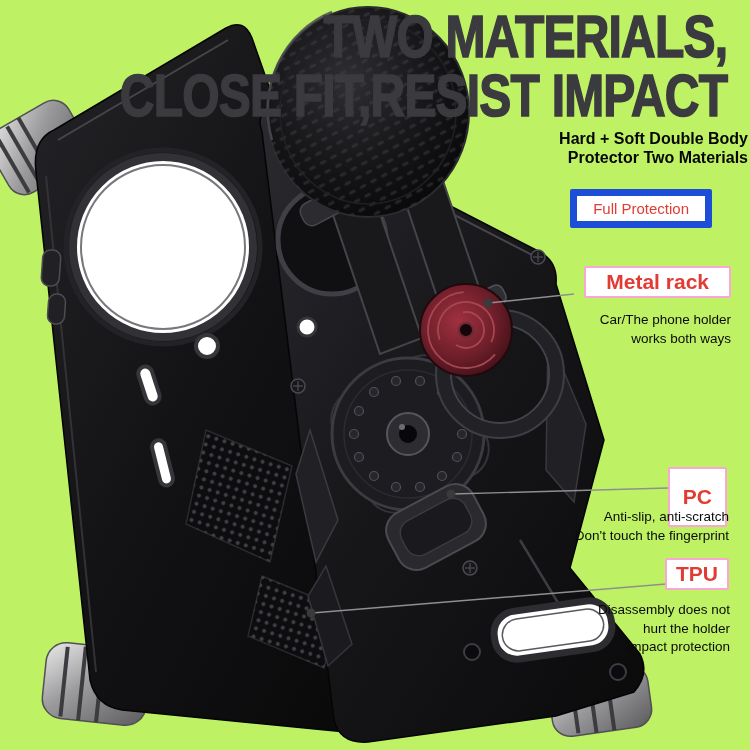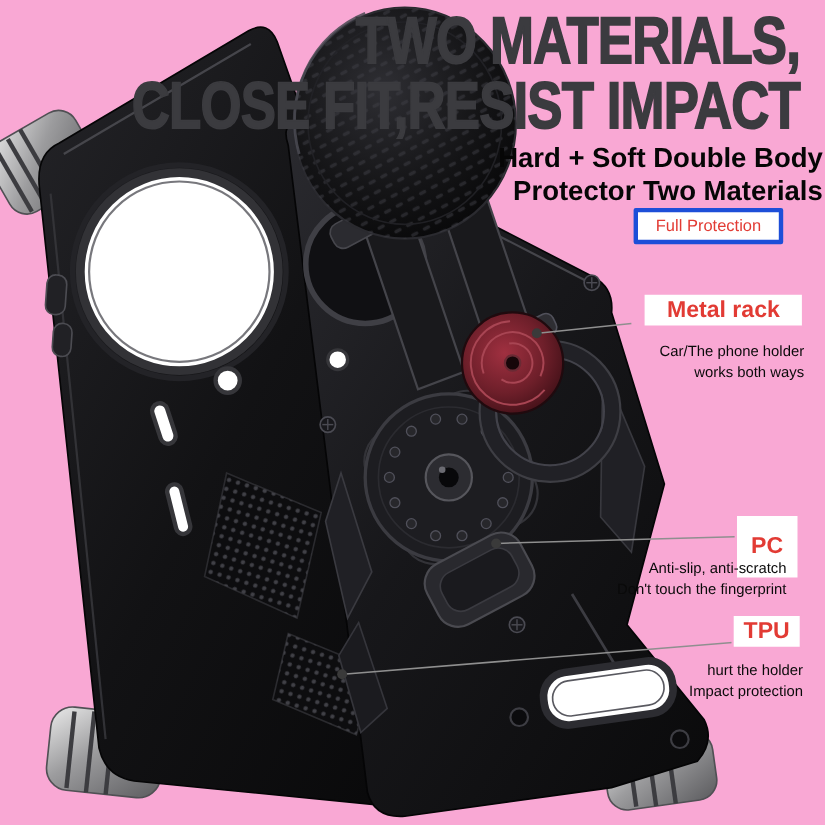--- a/index.html
+++ b/index.html
@@ -1,35 +1,35 @@
 <!DOCTYPE html>
 <html><head>
 <meta charset="utf-8">
 <style>
   html,body{margin:0;padding:0;background:#fff;}
-  .canvas{position:relative;width:750px;height:750px;background:#f9a8d4;overflow:hidden;
+  .canvas{position:relative;width:750px;height:750px;background:#bef264;overflow:hidden;
           font-family:"Liberation Sans", sans-serif;}
   svg.illustration,svg.lines{position:absolute;left:0;top:0;width:750px;height:750px;}
   .headline{position:absolute;top:8px;right:23px;text-align:right;color:#3b3b3f;
             font-weight:bold;font-size:60px;line-height:0.98;letter-spacing:-1px;
             transform:scaleX(0.80);transform-origin:100% 0%;
             -webkit-text-stroke:1.6px #3b3b3f;white-space:nowrap;}
-  .subheading{position:absolute;top:129px;right:2px;text-align:right;font-size:25px;
+  .subheading{position:absolute;top:129px;right:2px;text-align:right;font-size:16px;
               font-weight:bold;color:#060606;line-height:1.2;white-space:nowrap;}
-  .badge{position:absolute;top:189px;right:38px;border:4px solid #1d4ed8;color:#e23b34;
+  .badge{position:absolute;top:189px;right:38px;border:7px solid #1d4ed8;color:#e23b34;
          font-size:15px;padding:4px 16px;background:#fff;border-radius:2px;white-space:nowrap;}
   .callout-title{position:absolute;border:2px solid #f9a8d4;color:#e23b34;font-weight:bold;
                  font-size:21px;background:#fff;border-radius:2px;text-align:center;white-space:nowrap;}
   #metal-rack-title{top:266px;right:19px;padding:2px 20px;}
   #pc-title{top:467px;right:23px;padding:16px 13px;}
   #tpu-title{top:558px;right:21px;padding:2px 9px;}
   .callout-desc{position:absolute;text-align:right;font-size:13.5px;color:#0a0a0a;
                 line-height:1.38;white-space:nowrap;}
   #metal-rack-desc{top:311px;right:19px;}
-  #pc-desc{top:508px;right:35px;}
+  #pc-desc{top:508px;right:21px;}
   #tpu-desc{top:601px;right:20px;}
 </style>
 </head>
 <body>
 
 <div class="canvas">
 
   <svg class="illustration" viewBox="0 0 750 750">
     <defs>
       <radialGradient id="discGrad" cx="40%" cy="35%" r="75%">
@@ -228,17 +228,18 @@
   </div>
 
   <div class="callout-title" id="pc-title">PC</div>
   <div class="callout-desc" id="pc-desc">
     <div>Anti-slip, anti-scratch</div>
     <div>Don't touch the fingerprint</div>
   </div>
 
   <div class="callout-title" id="tpu-title">TPU</div>
   <div class="callout-desc" id="tpu-desc">
+    <div>Disassembly does not</div>
     <div>hurt the holder</div>
     <div>Impact protection</div>
   </div>
 
 </div>
 
 </body></html>

